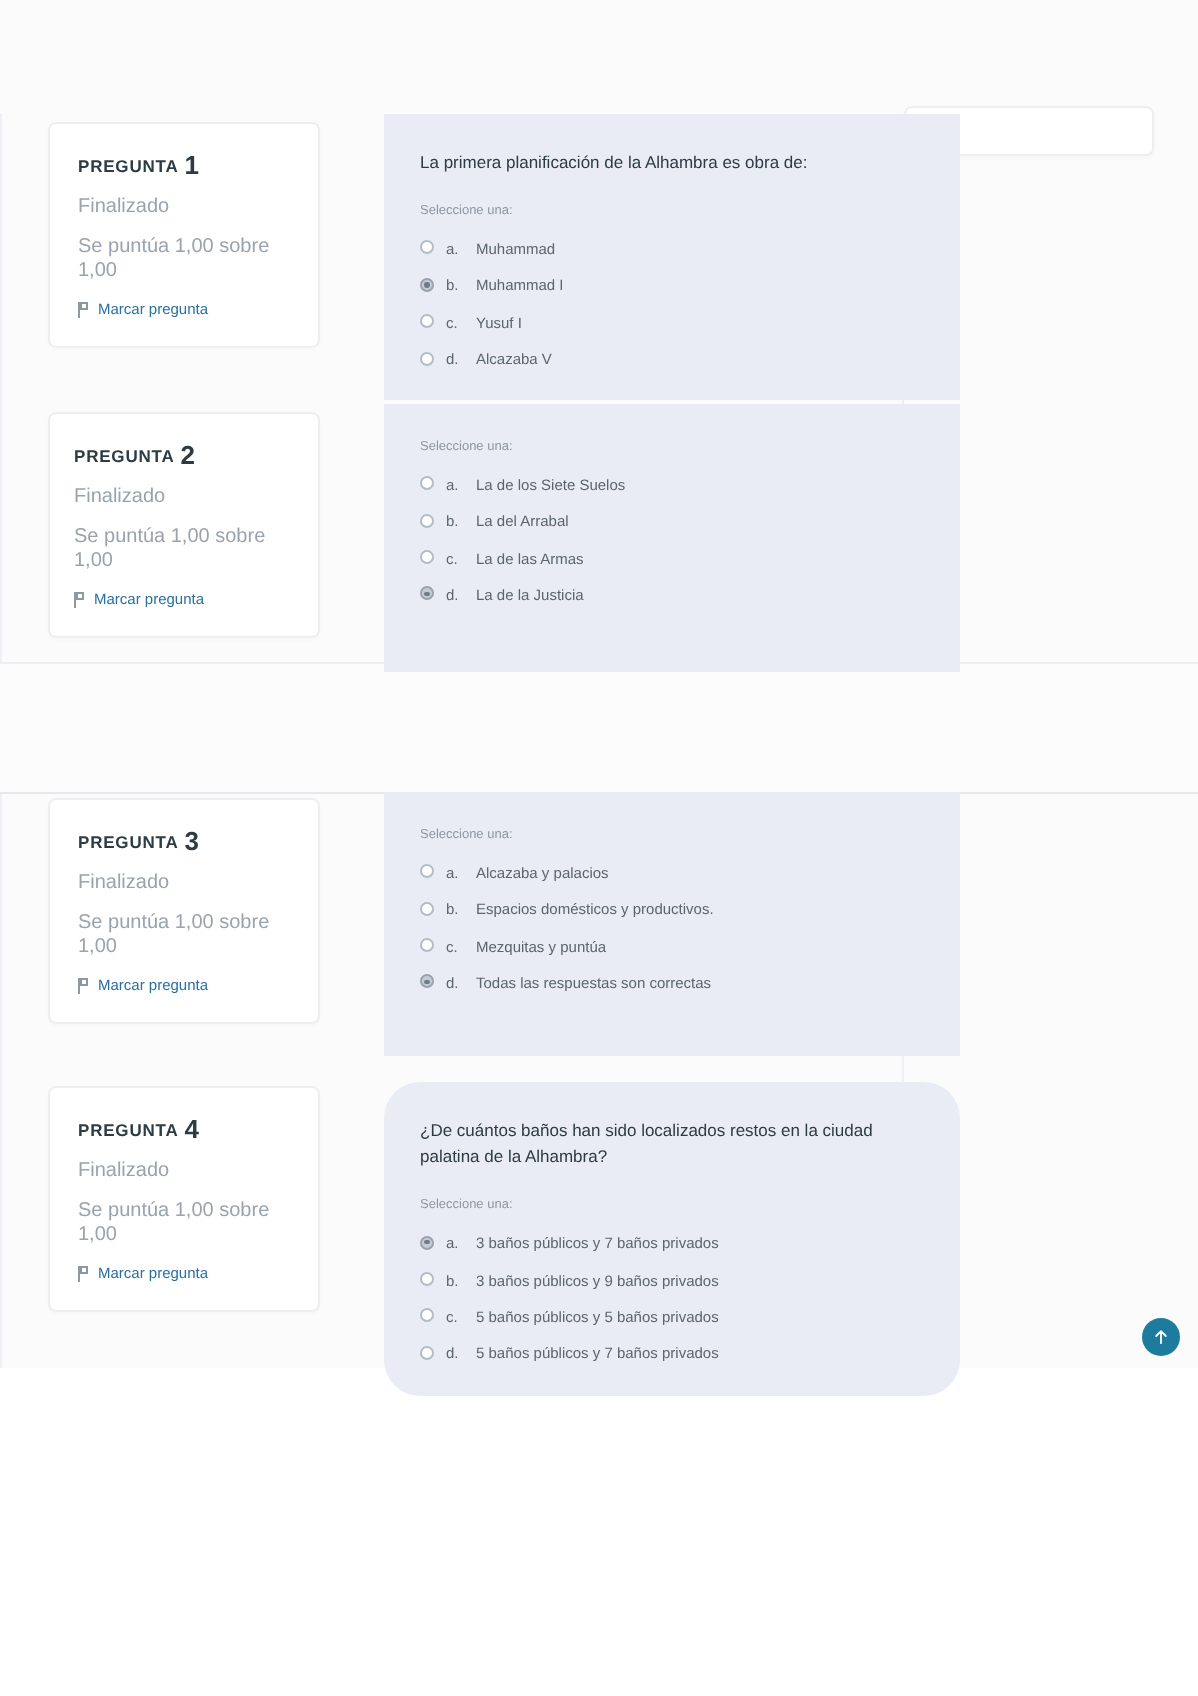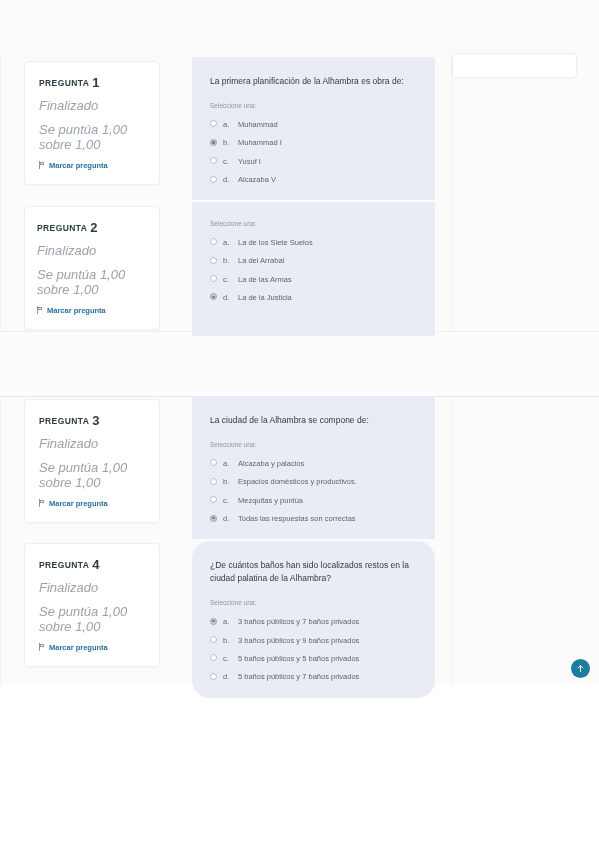--- a/index.html
+++ b/index.html
@@ -109,33 +109,31 @@
   }
   .qinfo-title .qnum {
     font-size: 13px;
     font-weight: bold;
     letter-spacing: 0;
     margin-left: 3px;
     vertical-align: -1px;
   }
   .qinfo-state,
   .qinfo-grade {
-    font-size: 13px;
+    font-size: 10px;
     color: #9aa3ad;
     margin: 0 0 8px 0;
     line-height: 1.2;
-    font-style: italic;
   }
   .qinfo-flag {
     display: flex;
     align-items: center;
     gap: 4px;
     font-size: 7.5px;
     line-height: 1.2;
-    font-weight: bold;
   }
   .flag-icon {
     display: inline-block;
     width: 6px;
     height: 8px;
     position: relative;
     flex: 0 0 auto;
   }
   .flag-icon::before {
     content: "";
@@ -158,21 +156,21 @@
   }
   .flag-link {
     color: #2a6f9e;
     text-decoration: none;
     font-size: 7.5px;
   }
 
   .qpanel {
     position: absolute;
     left: 192px;
-    width: 243px;
+    width: 288px;
     background: #e9ecf4;
     padding: 18px 18px 16px 18px;
     box-sizing: border-box;
   }
   .qtext {
     font-size: 8.5px;
     line-height: 1.55;
     color: #2d3b45;
     margin: 0 0 14px 0;
   }
@@ -335,21 +333,20 @@
       <div class="qinfo" style="top: 399px; min-height: 92px;">
         <div class="qinfo-title"><span>PREGUNTA</span><span class="qnum">3</span></div>
         <div class="qinfo-state">Finalizado</div>
         <div class="qinfo-grade">Se puntúa 1,00 sobre 1,00</div>
         <div class="qinfo-flag">
           <span class="flag-icon"></span>
           <a class="flag-link" href="#">Marcar pregunta</a>
         </div>
       </div>
       <div class="qpanel" style="top: 396px; min-height: 132px;">
-        <div class="qtext">La ciudad de la Alhambra se compone de:</div>
         <div class="qprompt">Seleccione una:</div>
         <ul class="answers">
           <li class="answer">
             <span class="radio"></span>
             <span class="answer-letter">a.</span>
             <span class="answer-text">Alcazaba y palacios</span>
           </li>
           <li class="answer">
             <span class="radio"></span>
             <span class="answer-letter">b.</span>

